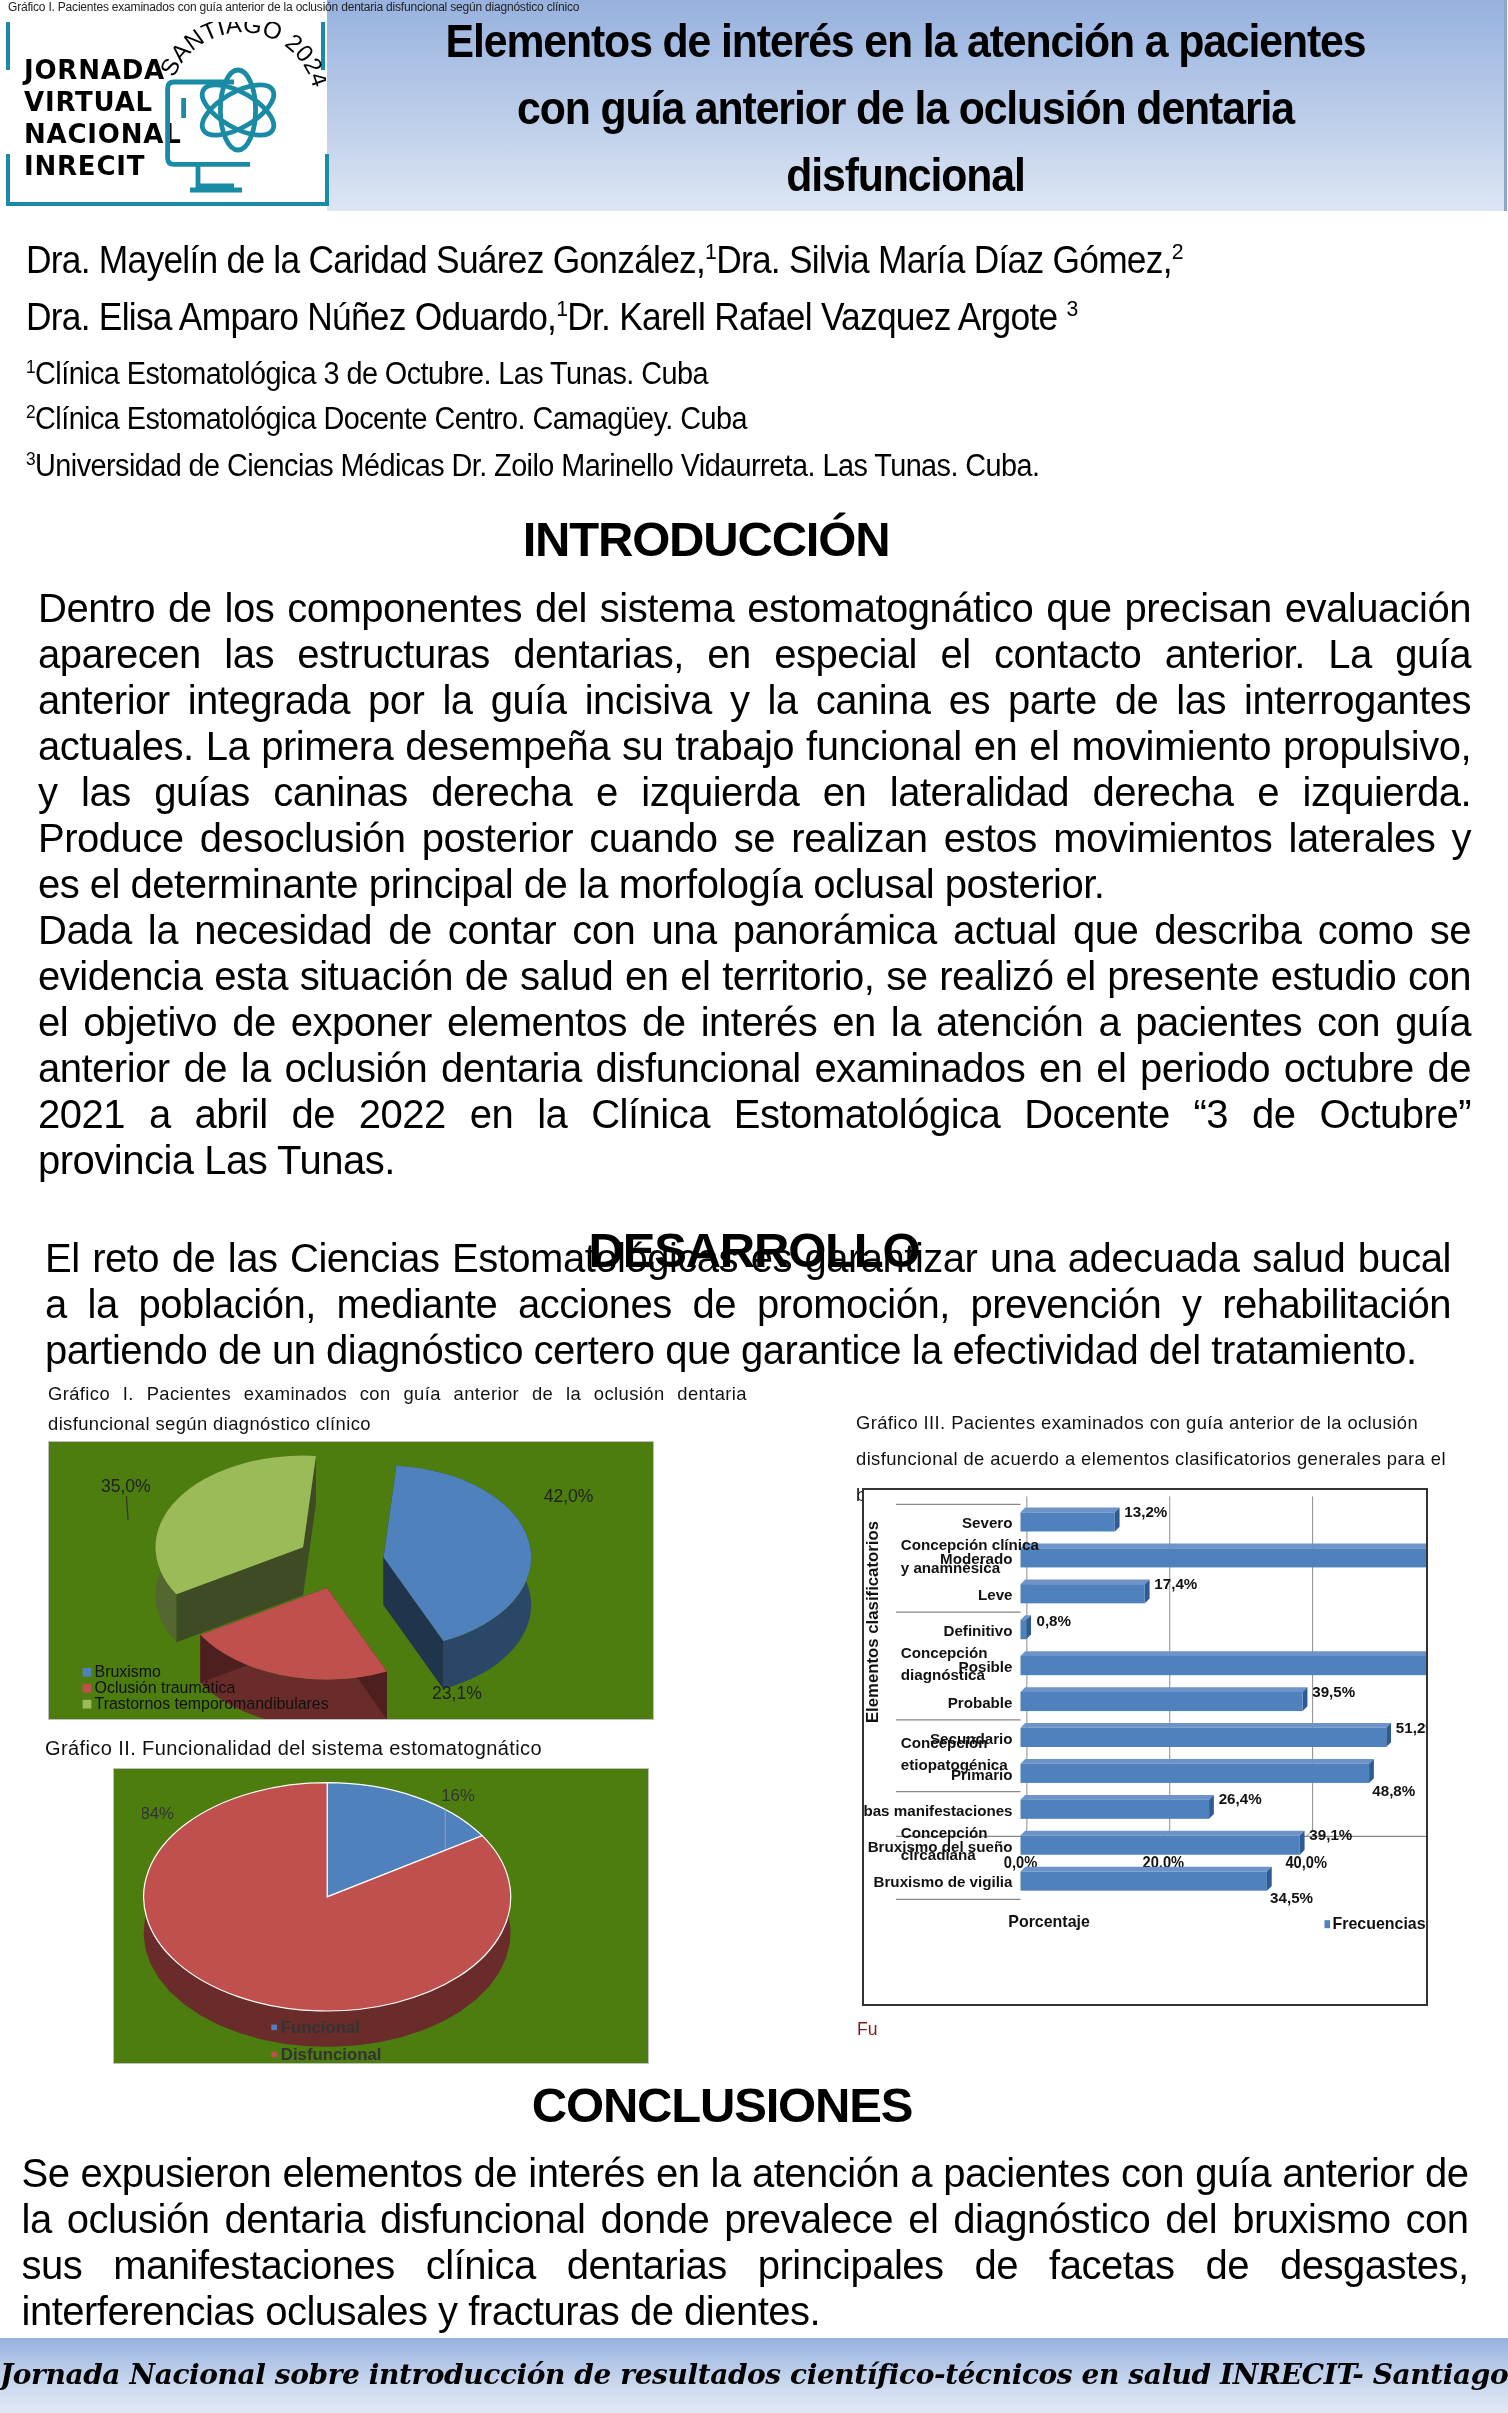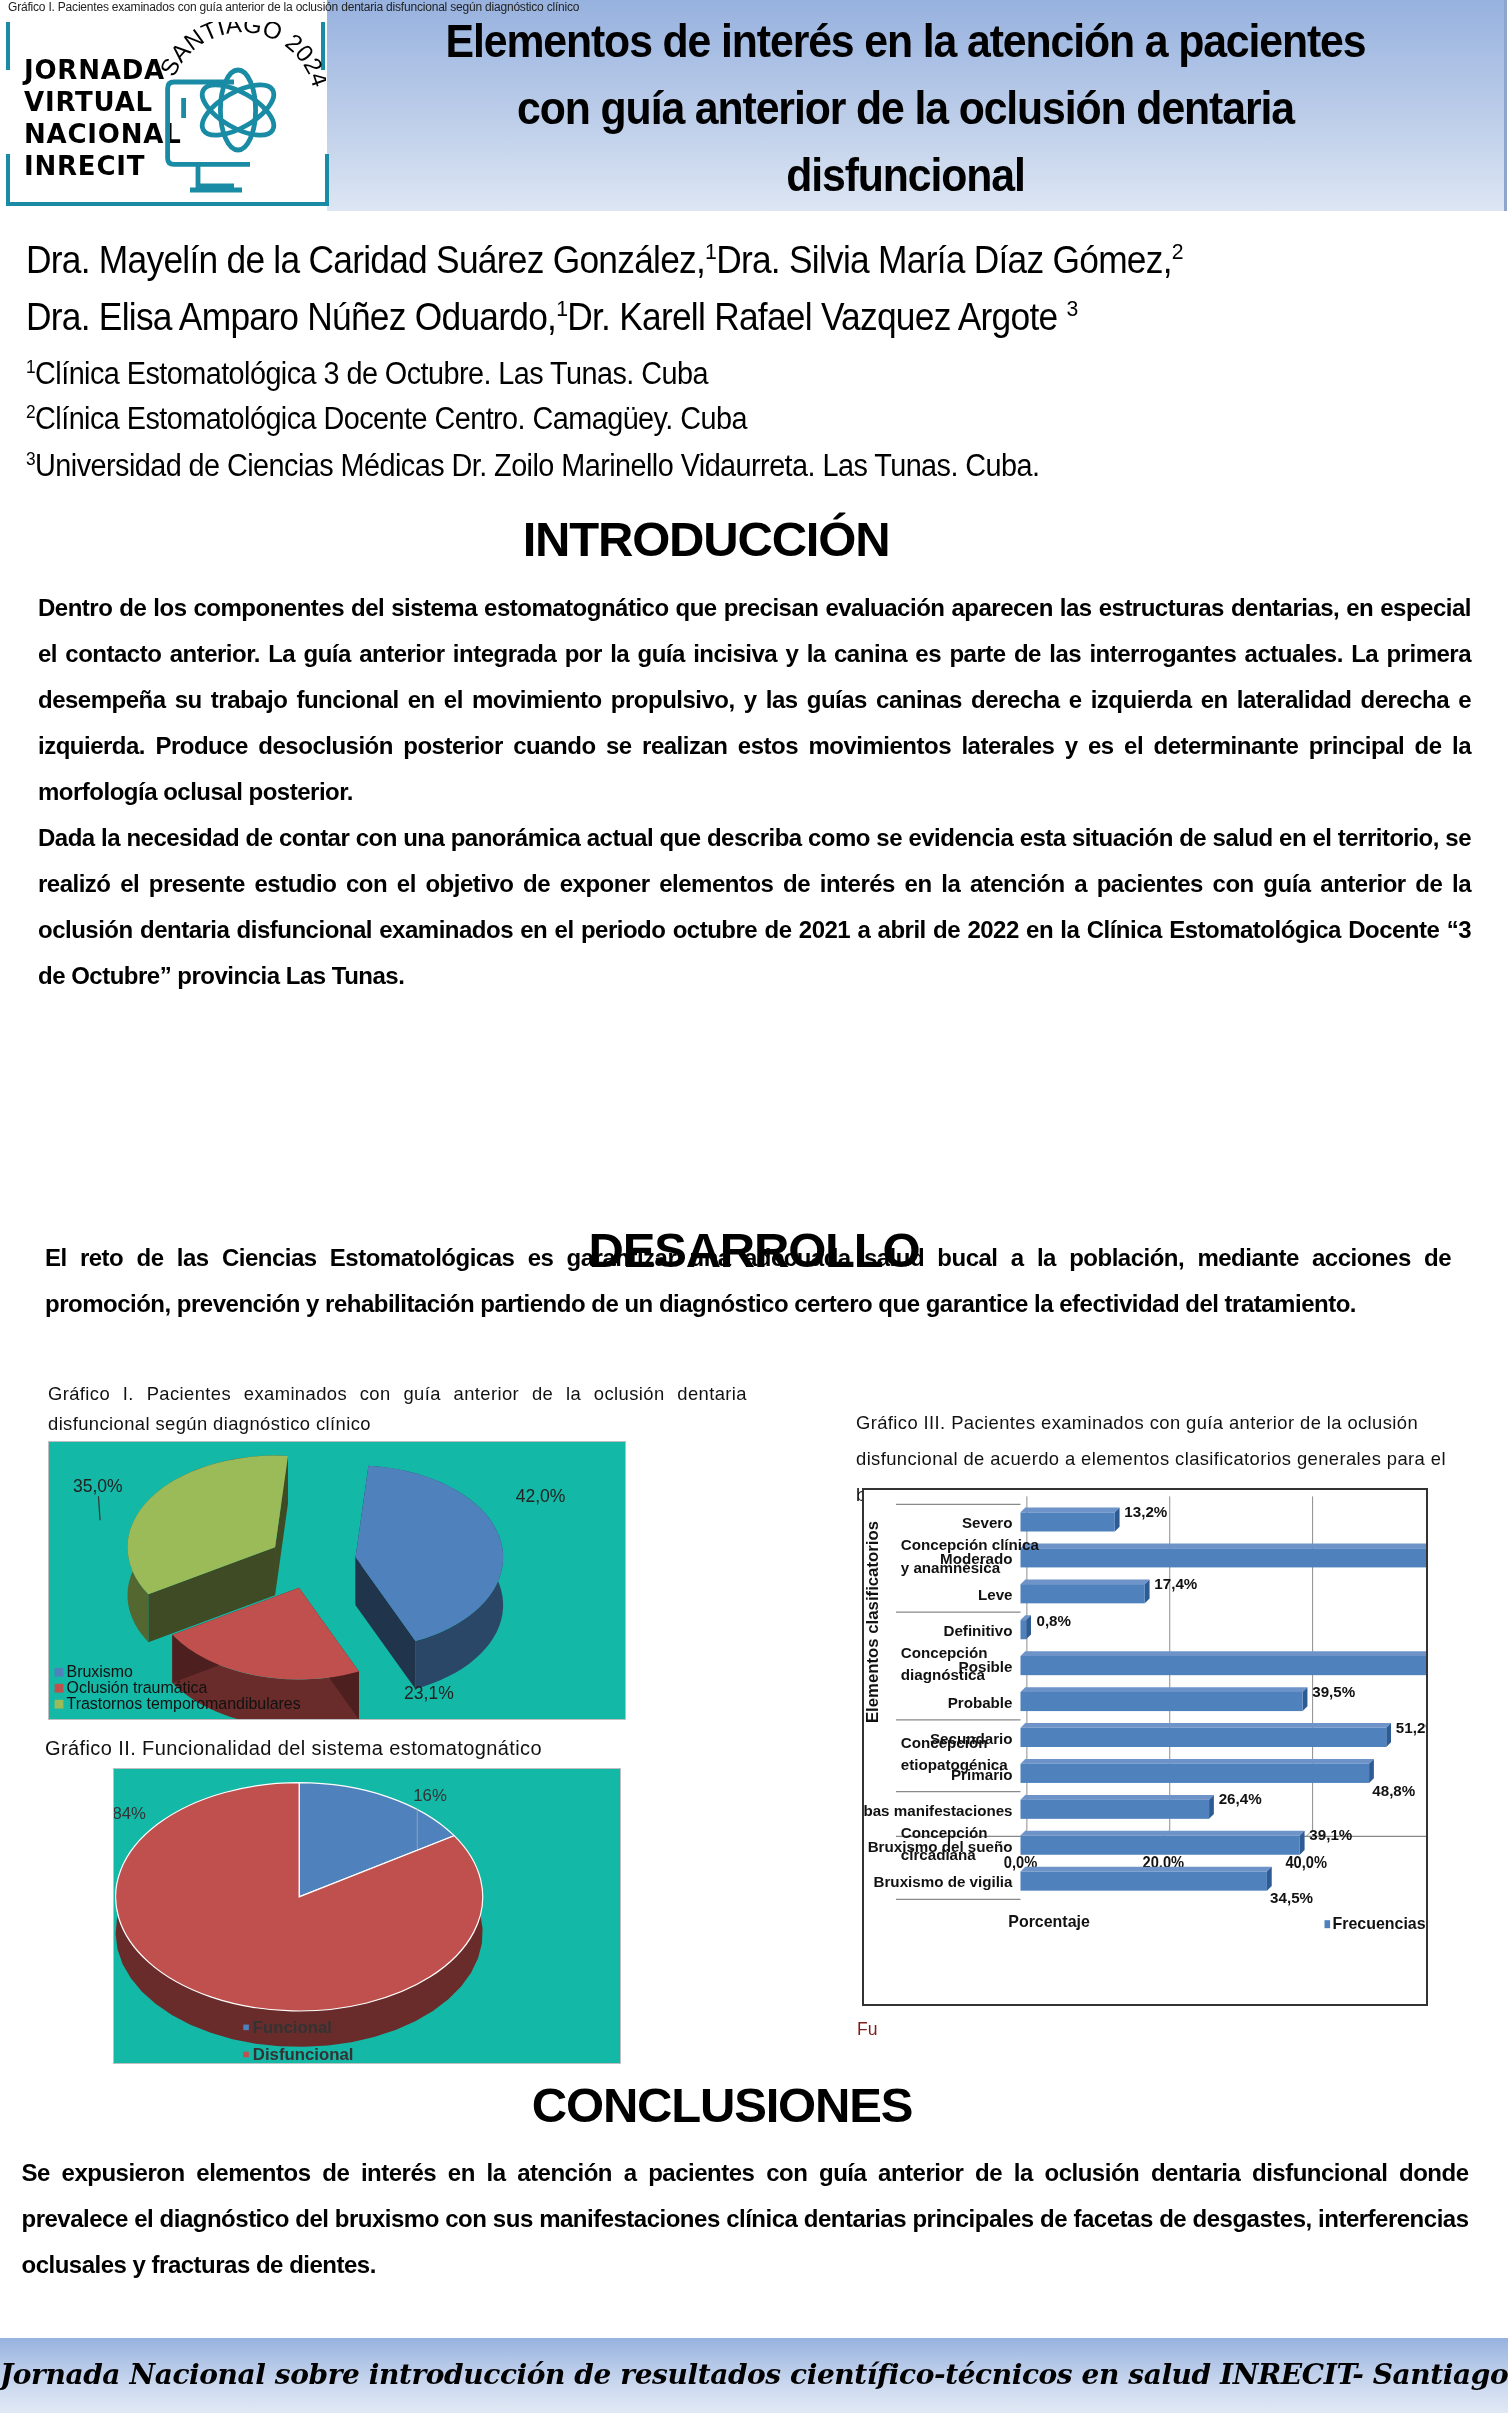--- a/index.html
+++ b/index.html
@@ -10,25 +10,25 @@
   #header { left:327px; top:0; width:1177px; height:211px; background:linear-gradient(180deg,#97b2df 0%,#bccde9 55%,#dde6f3 100%); border-right:3.2px solid #8fa6cc; }
   #title { left:335px; top:8px; width:1141px; text-align:center; font-family:"Liberation Sans", sans-serif; font-weight:bold; font-size:46px; line-height:67px; letter-spacing:-1.2px; transform:scaleX(0.93); transform-origin:center top; }
   #logo { left:6.4px; top:6.4px; width:319px; height:204px; background:#fff; }
   #logo .bracket { position:absolute; border-color:#1a8ba4; border-style:solid; }
   #logo .words { position:absolute; left:17.6px; top:48px; font-family:"DejaVu Sans",sans-serif; font-weight:900; font-size:26px; line-height:32px; letter-spacing:0.8px; }
   
   .authors { left:25.5px; font-size:38px; font-family:"Liberation Sans", sans-serif; white-space:nowrap; letter-spacing:-0.8px; transform:scaleX(0.93); transform-origin:left top; }
   .aff { left:25.5px; font-size:31px; white-space:nowrap; letter-spacing:-0.6px; transform:scaleX(0.93); transform-origin:left top; }
   sup { font-size:60%; vertical-align:super; line-height:0; }
   .section-title { font-weight:bold; font-size:49px; letter-spacing:-1.2px; text-align:center; width:1508px; left:0; }
-  .para { font-size:24px; line-height:46px; text-align:justify; letter-spacing:-0.5px;font-weight:bold; }
+  .para { font-size:40px; line-height:46px; text-align:justify; letter-spacing:-0.5px; }
   .para p { margin:0; }
   
   .cap { font-size:19px; color:#111; letter-spacing:0.4px; }
-  .chartbox { border:1.6px solid #bfbfbf; background:#14b8a6; }
+  .chartbox { border:1.6px solid #bfbfbf; background:#4d7c0f;padding-left:28px; }
   .chart3box { border:2.4px solid #333; background:#fff; }
   #banner { left:0; top:2338px; width:1508px; height:75px; background:linear-gradient(180deg,#97b2df 0%,#c9d7ee 60%,#e2e9f5 100%); }
   #banner-text { left:0; top:2358px; width:1508px; text-align:center; font-family:"DejaVu Serif",serif; font-style:italic; font-weight:bold; font-size:28px; letter-spacing:-0.4px; white-space:nowrap; }
   svg text { font-family:"Liberation Sans", sans-serif; }
 </style>
 </head>
 <body>
 
 <div id="header" class="abs"></div>
 <div id="topnote" class="abs">Gráfico I. Pacientes examinados con guía anterior de la oclusión dentaria disfuncional según diagnóstico clínico</div>

